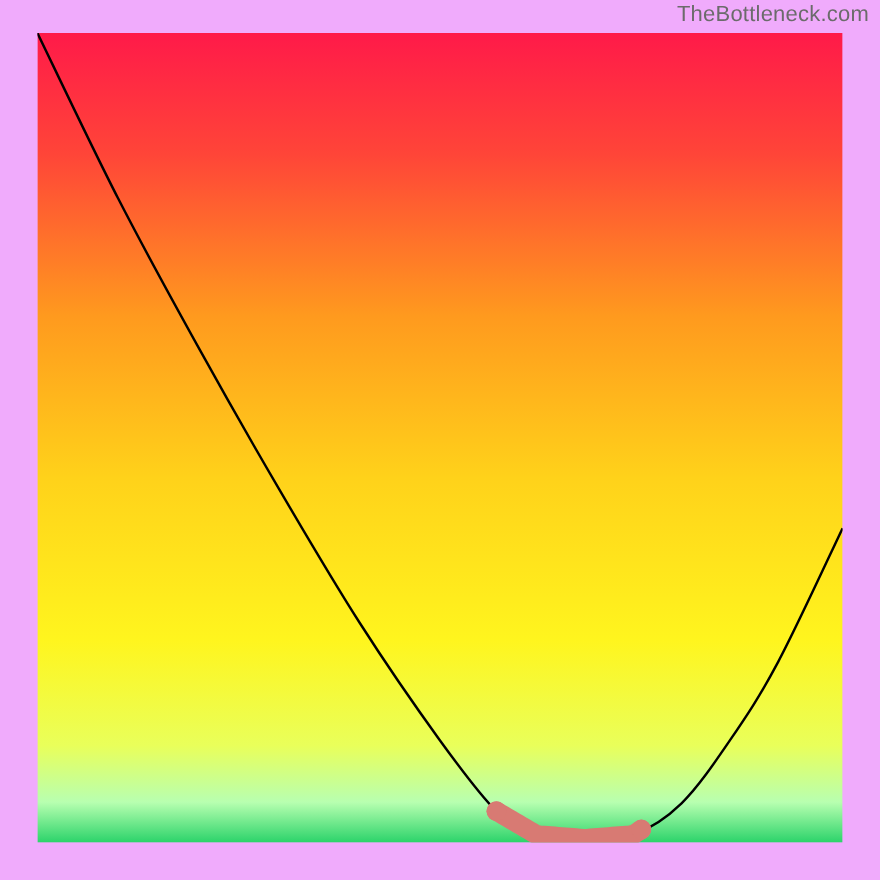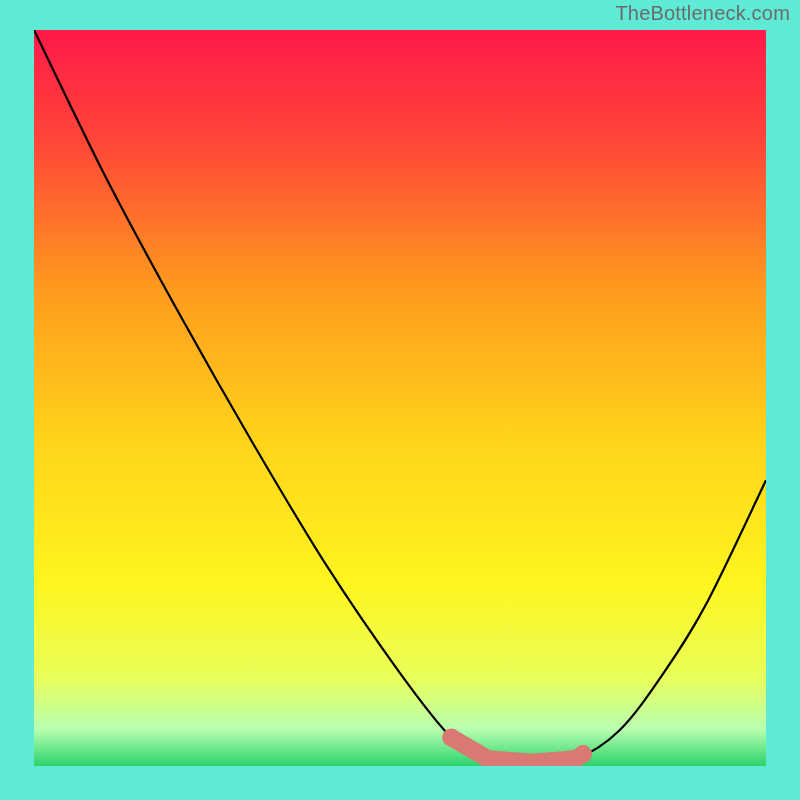--- a/index.html
+++ b/index.html
@@ -8,21 +8,21 @@
     width: 800px;
     height: 800px;
     background: #000;
     overflow: hidden;
     font-family: Arial, Helvetica, sans-serif;
   }
   .outer {
     position: relative;
     width: 800px;
     height: 800px;
-    background: #5eead4;
+    background: #f0abfc;
   }
   .watermark {
     position: absolute;
     top: 2px;
     right: 10px;
     color: #6b6b6b;
     font-size: 20px;
     font-weight: 500;
     letter-spacing: 0.2px;
     z-index: 10;

